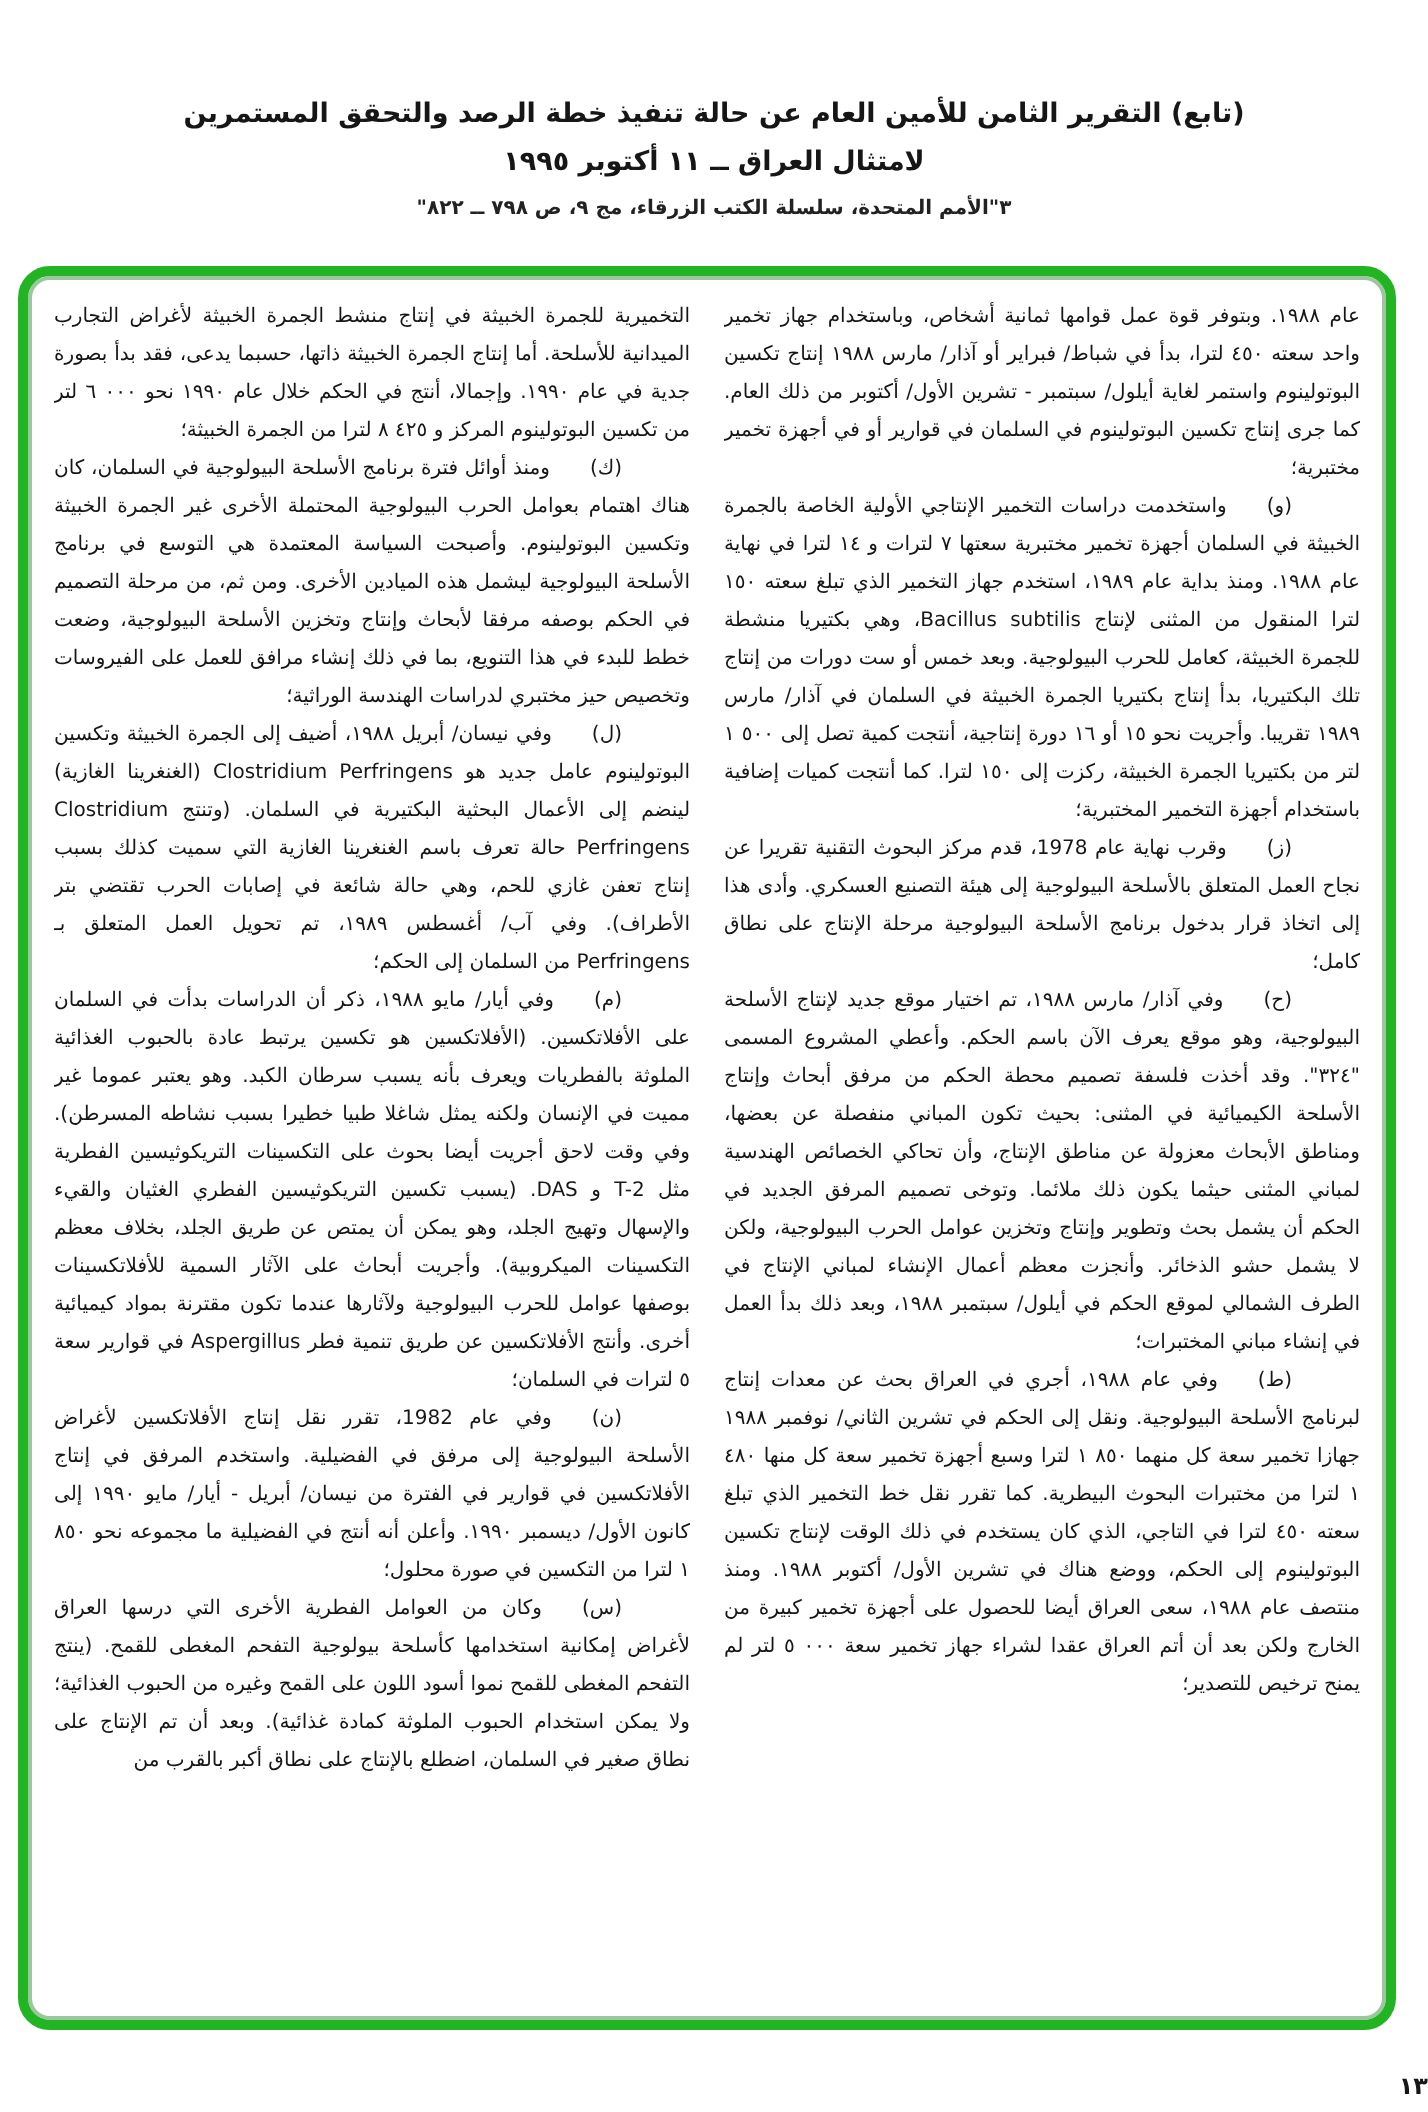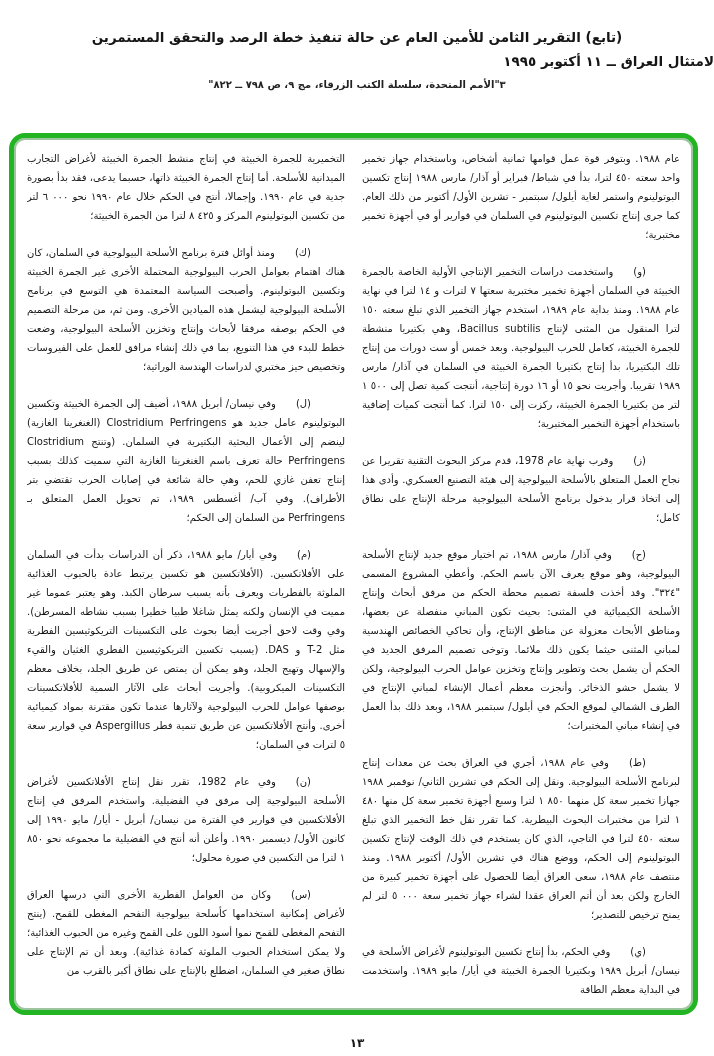--- a/index.html
+++ b/index.html
@@ -1,42 +1,42 @@
 <!DOCTYPE html>
 <html lang="ar" style="--frame-green: #22b422;"><head>
 <meta charset="utf-8">
 <style>
   html,body{margin:0;padding:0;background:#e8e8e8;}
   .page{
     position:relative;width:714px;height:1056px;background:#ffffff;
     font-family:"DejaVu Sans",sans-serif;color:#161616;overflow:hidden;
     margin:0 auto;
   }
-  .header{position:absolute;top:28px;left:0;right:0;text-align:center;direction:rtl;}
+  .header{position:absolute;top:48px;left:0;right:0;text-align:center;direction:rtl;}
   .header .h1{font-size:13.5px;font-weight:bold;line-height:1.35;}
-  .header .h2{font-size:13.5px;font-weight:bold;margin-top:7px;text-align:right;}
+  .header .h2{font-size:13.5px;font-weight:bold;margin-top:7px;}
   .header .h3{font-size:10px;font-weight:bold;margin-top:10px;color:#222;}
   .frame{
     position:absolute;left:9px;top:133px;width:689px;height:882px;
     box-sizing:border-box;border:5px solid var(--frame-green,#22b422);
     border-radius:16px;
     box-shadow:inset 0 0 0 2px rgba(10,110,14,0.40);
     padding:11px 13px 10px 13px;
   }
   .columns{
     direction:rtl;display:flex;gap:17px;height:100%;overflow:hidden;
   }
   .col{
     flex:1 1 0;min-width:0;text-align:justify;
     font-size:10px;line-height:19px;overflow:hidden;
   }
   p.para{margin:0;padding:0;}
-  p.marked{text-indent:34px;margin-top:18px;}
+  p.marked{text-indent:34px;margin-top:0;}
   .footer{
-    position:absolute;bottom:6px;left:0;right:0;text-align:center;
+    position:absolute;bottom:6px;left:0;right:0;
     font-size:12px;font-weight:bold;direction:rtl;
   }
 </style>
 </head>
 <body>
 
 <div class="page">
 
   <div class="header">
     <div class="h1">(تابع) التقرير الثامن للأمين العام عن حالة تنفيذ خطة الرصد والتحقق المستمرين</div>
@@ -46,21 +46,20 @@
 
   <div class="frame">
     <div class="columns" dir="rtl">
 
       <div class="col">
         <p class="para">عام ١٩٨٨. وبتوفر قوة عمل قوامها ثمانية أشخاص، وباستخدام جهاز تخمير واحد سعته ٤٥٠ لترا، بدأ في شباط/ فبراير أو آذار/ مارس ١٩٨٨ إنتاج تكسين البوتولينوم واستمر لغاية أيلول/ سبتمبر - تشرين الأول/ أكتوبر من ذلك العام. كما جرى إنتاج تكسين البوتولينوم في السلمان في قوارير أو في أجهزة تخمير مختبرية؛</p>
         <p class="para marked">(و)  واستخدمت دراسات التخمير الإنتاجي الأولية الخاصة بالجمرة الخبيثة في السلمان أجهزة تخمير مختبرية سعتها ٧ لترات و ١٤ لترا في نهاية عام ١٩٨٨. ومنذ بداية عام ١٩٨٩، استخدم جهاز التخمير الذي تبلغ سعته ١٥٠ لترا المنقول من المثنى لإنتاج Bacillus subtilis، وهي بكتيريا منشطة للجمرة الخبيثة، كعامل للحرب البيولوجية. وبعد خمس أو ست دورات من إنتاج تلك البكتيريا، بدأ إنتاج بكتيريا الجمرة الخبيثة في السلمان في آذار/ مارس ١٩٨٩ تقريبا. وأجريت نحو ١٥ أو ١٦ دورة إنتاجية، أنتجت كمية تصل إلى ٥٠٠ ١ لتر من بكتيريا الجمرة الخبيثة، ركزت إلى ١٥٠ لترا. كما أنتجت كميات إضافية باستخدام أجهزة التخمير المختبرية؛</p>
         <p class="para marked">(ز)  وقرب نهاية عام 1978، قدم مركز البحوث التقنية تقريرا عن نجاح العمل المتعلق بالأسلحة البيولوجية إلى هيئة التصنيع العسكري. وأدى هذا إلى اتخاذ قرار بدخول برنامج الأسلحة البيولوجية مرحلة الإنتاج على نطاق كامل؛</p>
         <p class="para marked">(ح)  وفي آذار/ مارس ١٩٨٨، تم اختيار موقع جديد لإنتاج الأسلحة البيولوجية، وهو موقع يعرف الآن باسم الحكم. وأعطي المشروع المسمى "٣٢٤". وقد أخذت فلسفة تصميم محطة الحكم من مرفق أبحاث وإنتاج الأسلحة الكيميائية في المثنى: بحيث تكون المباني منفصلة عن بعضها، ومناطق الأبحاث معزولة عن مناطق الإنتاج، وأن تحاكي الخصائص الهندسية لمباني المثنى حيثما يكون ذلك ملائما. وتوخى تصميم المرفق الجديد في الحكم أن يشمل بحث وتطوير وإنتاج وتخزين عوامل الحرب البيولوجية، ولكن لا يشمل حشو الذخائر. وأنجزت معظم أعمال الإنشاء لمباني الإنتاج في الطرف الشمالي لموقع الحكم في أيلول/ سبتمبر ١٩٨٨، وبعد ذلك بدأ العمل في إنشاء مباني المختبرات؛</p>
         <p class="para marked">(ط)  وفي عام ١٩٨٨، أجري في العراق بحث عن معدات إنتاج لبرنامج الأسلحة البيولوجية. ونقل إلى الحكم في تشرين الثاني/ نوفمبر ١٩٨٨ جهازا تخمير سعة كل منهما ٨٥٠ ١ لترا وسبع أجهزة تخمير سعة كل منها ٤٨٠ ١ لترا من مختبرات البحوث البيطرية. كما تقرر نقل خط التخمير الذي تبلغ سعته ٤٥٠ لترا في التاجي، الذي كان يستخدم في ذلك الوقت لإنتاج تكسين البوتولينوم إلى الحكم، ووضع هناك في تشرين الأول/ أكتوبر ١٩٨٨. ومنذ منتصف عام ١٩٨٨، سعى العراق أيضا للحصول على أجهزة تخمير كبيرة من الخارج ولكن بعد أن أتم العراق عقدا لشراء جهاز تخمير سعة ٠٠٠ ٥ لتر لم يمنح ترخيص للتصدير؛</p>
-        <p class="para marked">(ي)  وفي الحكم، بدأ إنتاج تكسين البوتولينوم لأغراض الأسلحة في نيسان/ أبريل ١٩٨٩ وبكتيريا الجمرة الخبيثة في أيار/ مايو ١٩٨٩. واستخدمت في البداية معظم الطاقة</p>
       </div>
 
       <div class="col">
         <p class="para">التخميرية للجمرة الخبيثة في إنتاج منشط الجمرة الخبيثة لأغراض التجارب الميدانية للأسلحة. أما إنتاج الجمرة الخبيثة ذاتها، حسبما يدعى، فقد بدأ بصورة جدية في عام ١٩٩٠. وإجمالا، أنتج في الحكم خلال عام ١٩٩٠ نحو ٠٠٠ ٦ لتر من تكسين البوتولينوم المركز و ٤٢٥ ٨ لترا من الجمرة الخبيثة؛</p>
         <p class="para marked">(ك)  ومنذ أوائل فترة برنامج الأسلحة البيولوجية في السلمان، كان هناك اهتمام بعوامل الحرب البيولوجية المحتملة الأخرى غير الجمرة الخبيثة وتكسين البوتولينوم. وأصبحت السياسة المعتمدة هي التوسع في برنامج الأسلحة البيولوجية ليشمل هذه الميادين الأخرى. ومن ثم، من مرحلة التصميم في الحكم بوصفه مرفقا لأبحاث وإنتاج وتخزين الأسلحة البيولوجية، وضعت خطط للبدء في هذا التنويع، بما في ذلك إنشاء مرافق للعمل على الفيروسات وتخصيص حيز مختبري لدراسات الهندسة الوراثية؛</p>
         <p class="para marked">(ل)  وفي نيسان/ أبريل ١٩٨٨، أضيف إلى الجمرة الخبيثة وتكسين البوتولينوم عامل جديد هو Clostridium Perfringens (الغنغرينا الغازية) لينضم إلى الأعمال البحثية البكتيرية في السلمان. (وتنتج Clostridium Perfringens حالة تعرف باسم الغنغرينا الغازية التي سميت كذلك بسبب إنتاج تعفن غازي للحم، وهي حالة شائعة في إصابات الحرب تقتضي بتر الأطراف). وفي آب/ أغسطس ١٩٨٩، تم تحويل العمل المتعلق بـ Perfringens من السلمان إلى الحكم؛</p>
         <p class="para marked">(م)  وفي أيار/ مايو ١٩٨٨، ذكر أن الدراسات بدأت في السلمان على الأفلاتكسين. (الأفلاتكسين هو تكسين يرتبط عادة بالحبوب الغذائية الملوثة بالفطريات ويعرف بأنه يسبب سرطان الكبد. وهو يعتبر عموما غير مميت في الإنسان ولكنه يمثل شاغلا طبيا خطيرا بسبب نشاطه المسرطن). وفي وقت لاحق أجريت أيضا بحوث على التكسينات التريكوثيسين الفطرية مثل T-2 و DAS. (يسبب تكسين التريكوثيسين الفطري الغثيان والقيء والإسهال وتهيج الجلد، وهو يمكن أن يمتص عن طريق الجلد، بخلاف معظم التكسينات الميكروبية). وأجريت أبحاث على الآثار السمية للأفلاتكسينات بوصفها عوامل للحرب البيولوجية ولآثارها عندما تكون مقترنة بمواد كيميائية أخرى. وأنتج الأفلاتكسين عن طريق تنمية فطر Aspergillus في قوارير سعة ٥ لترات في السلمان؛</p>
         <p class="para marked">(ن)  وفي عام 1982، تقرر نقل إنتاج الأفلاتكسين لأغراض الأسلحة البيولوجية إلى مرفق في الفضيلية. واستخدم المرفق في إنتاج الأفلاتكسين في قوارير في الفترة من نيسان/ أبريل - أيار/ مايو ١٩٩٠ إلى كانون الأول/ ديسمبر ١٩٩٠. وأعلن أنه أنتج في الفضيلية ما مجموعه نحو ٨٥٠ ١ لترا من التكسين في صورة محلول؛</p>
         <p class="para marked">(س)  وكان من العوامل الفطرية الأخرى التي درسها العراق لأغراض إمكانية استخدامها كأسلحة بيولوجية التفحم المغطى للقمح. (ينتج التفحم المغطى للقمح نموا أسود اللون على القمح وغيره من الحبوب الغذائية؛ ولا يمكن استخدام الحبوب الملوثة كمادة غذائية). وبعد أن تم الإنتاج على نطاق صغير في السلمان، اضطلع بالإنتاج على نطاق أكبر بالقرب من</p>
       </div>

